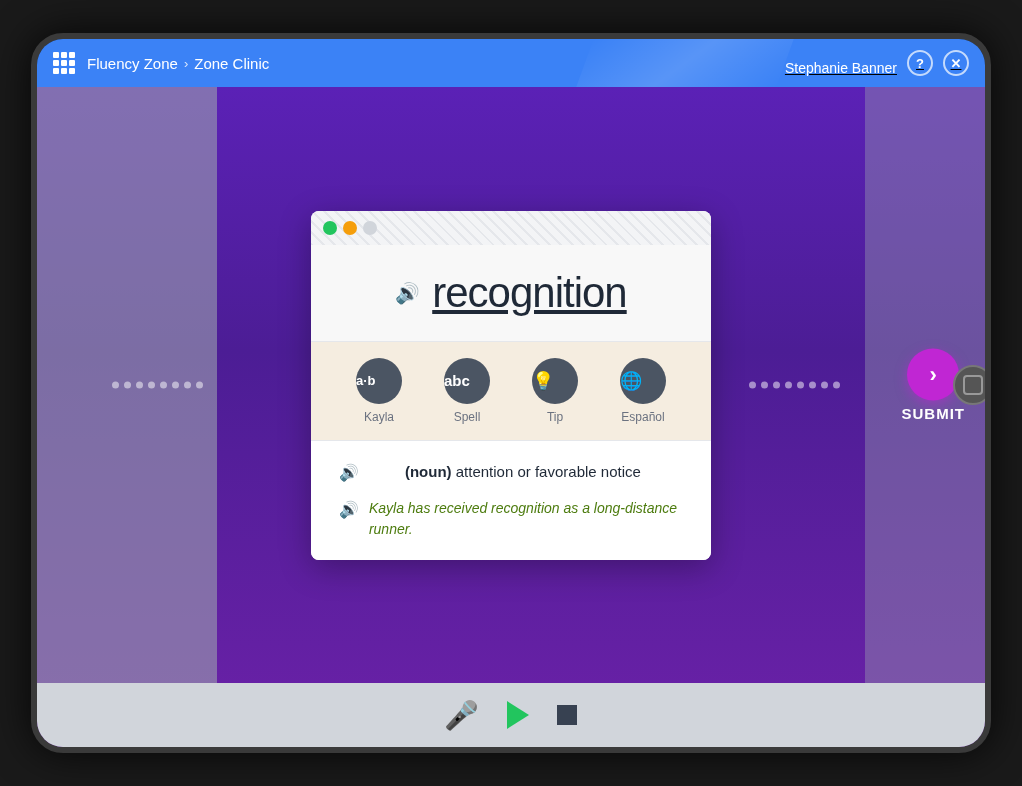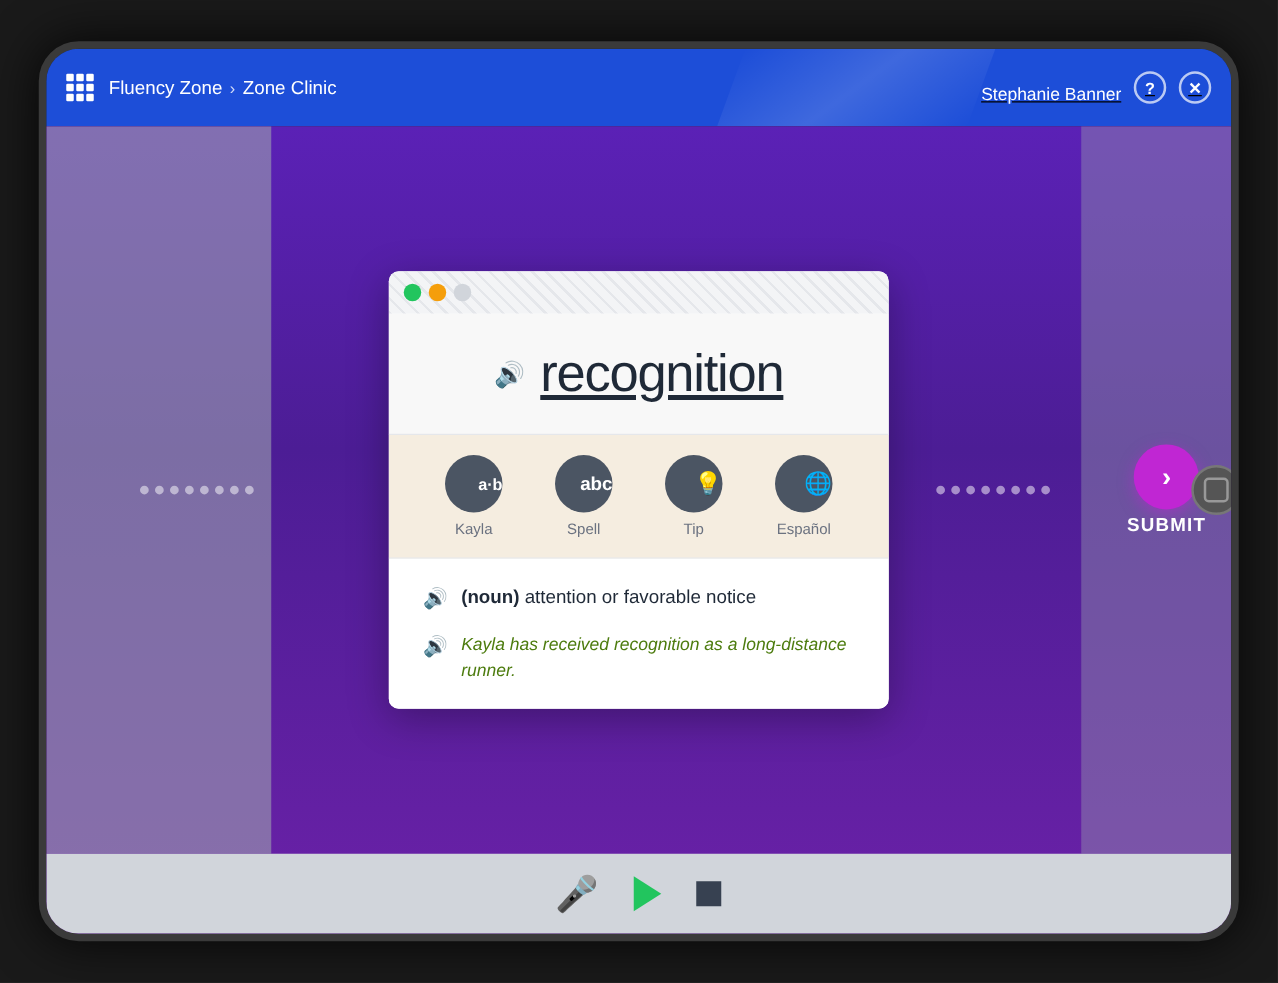--- a/index.html
+++ b/index.html
@@ -20,22 +20,22 @@
       border-radius: 32px;
       border: 6px solid #3a3a3a;
       overflow: hidden;
       display: flex;
       flex-direction: column;
       box-shadow: inset 0 0 20px rgba(0,0,0,0.5), 0 0 40px rgba(0,0,0,0.8);
     }
 
     
     .header {
-      background: #1d4ed8;
-      height: 62px;
+      background: #3b82f6;
+      height: 48px;
       display: flex;
       align-items: center;
       padding: 0 16px;
       position: relative;
       overflow: hidden;
       flex-shrink: 0;
     }
     .header::after {
       content: '';
       position: absolute;
@@ -300,21 +300,21 @@
       gap: 6px;
       cursor: pointer;
     }
     .tool-circle {
       width: 46px;
       height: 46px;
       border-radius: 50%;
       background: #4b5563;
       display: flex;
       align-items: center;
-      justify-content: flex-end;
+      justify-content: flex-start;
       color: white;
       font-size: 16px;
     }
     .tool-label {
       font-size: 12px;
       color: #6b7280;
     }
 
     
     .definition-section {
@@ -332,20 +332,21 @@
       color: #9ca3af;
       font-size: 16px;
       flex-shrink: 0;
       margin-top: 2px;
       cursor: pointer;
     }
     .def-text {
       font-size: 15px;
       color: #1f2937;
       line-height: 1.4;
+      margin-left: 36px;
     }
     .def-text strong { font-weight: 700; }
     .def-example {
       font-style: italic;
       font-size: 14px;
       color: #4d7c0f;
       line-height: 1.5;
     }
 
     

